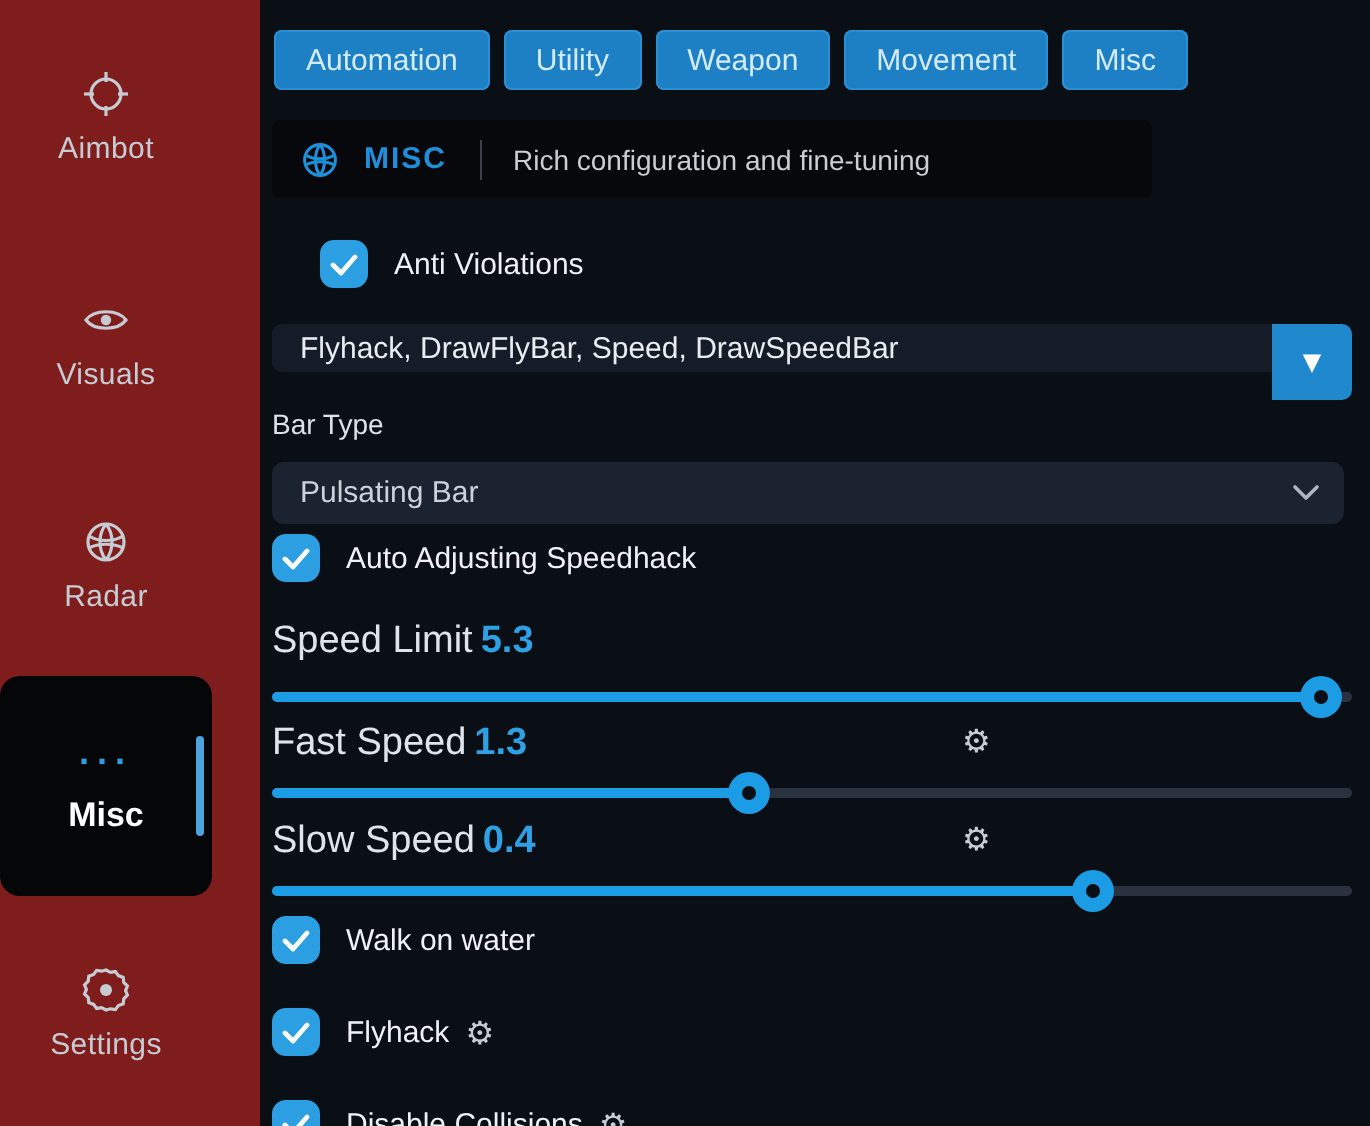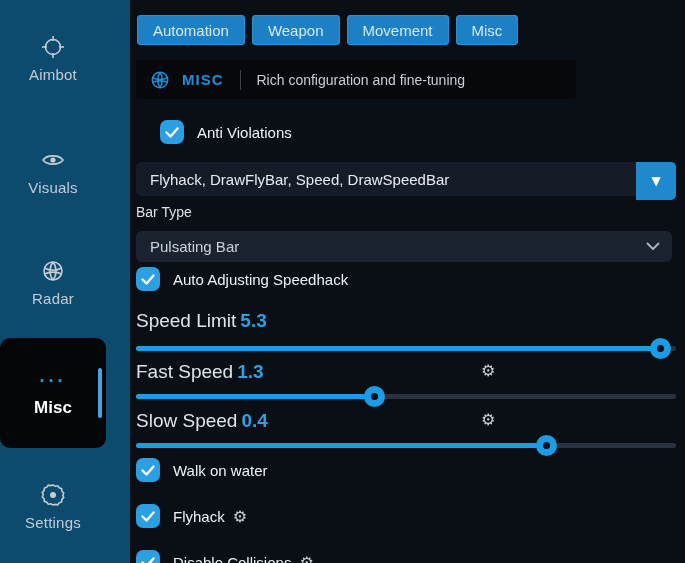--- a/index.html
+++ b/index.html
@@ -4,21 +4,21 @@
 <style>
   * { margin:0; padding:0; box-sizing:border-box; }
   html,body { background:#05070b; }
   .stage {
     position:relative; width:685px; height:563px; overflow:hidden;
     background:#0a0e15;
     font-family:"Liberation Sans", sans-serif;
     color:#e8edf2;
   }
   
-  .sidebar { position:absolute; left:0; top:0; width:130px; height:563px; background:#0c4a6e; }
+  .sidebar { position:absolute; left:0; top:0; width:130px; height:563px; background:#7f1d1d; }
   .side-item { position:absolute; left:0; width:106px; text-align:center; cursor:pointer; }
   .side-item .icn { display:block; margin:0 auto 6px auto; width:26px; height:26px; }
   .side-item .lbl { font-size:15px; color:#c6ccd4; letter-spacing:.2px; }
   .side-item svg { stroke:#c6ccd4; fill:none; stroke-width:1.6; }
   .misc-tile { position:absolute; left:0; top:338px; width:106px; height:110px; background:#050608; border-radius:10px; }
   .misc-dots { position:absolute; left:0; top:366px; width:106px; text-align:center; color:#2b9fe2; font-size:18px; font-weight:bold; letter-spacing:4px; }
   .misc-label { position:absolute; left:0; top:398px; width:106px; text-align:center; color:#ffffff; font-weight:bold; font-size:17px; }
   .misc-indicator { position:absolute; left:98px; top:368px; width:4px; height:50px; background:#4aa3dd; border-radius:2px; }
   
   .tabs { position:absolute; left:137px; top:15px; display:flex; gap:7px; }
@@ -32,21 +32,21 @@
   .banner .title { margin-left:12px; color:#1e8fd8; font-weight:bold; font-size:15px; letter-spacing:1px; }
   .banner .divider { margin-left:16px; width:1px; height:20px; background:#3a414b; }
   .banner .subtitle { margin-left:16px; color:#c9ced5; font-size:14px; }
   
   .check-row { position:absolute; left:136px; display:flex; align-items:center; cursor:pointer; }
   .checkbox { width:24px; height:24px; border-radius:7px; background:#2b9fe2;
               display:flex; align-items:center; justify-content:center; flex:0 0 auto; }
   .check-row .lbl { margin-left:13px; font-size:15px; color:#eef2f6; }
   .gear { margin-left:8px; font-family:"DejaVu Sans",sans-serif; font-size:16px; color:#c6ccd3; cursor:pointer; }
   
-  .multiselect { position:absolute; left:136px; top:162px; width:540px; height:34px; background:#151c27;
+  .multiselect { position:absolute; left:136px; top:162px; width:540px; height:24px; background:#151c27;
                  border-radius:5px; display:flex; align-items:center; cursor:pointer; }
   .multiselect .val { margin-left:14px; font-size:15px; color:#e9edf2; }
   .ms-btn { position:absolute; right:0; top:0; width:40px; height:38px; background:#2088cd;
             border:none; border-radius:0 5px 5px 0; color:#fff; font-size:12px; cursor:pointer;
             font-family:"DejaVu Sans",sans-serif; }
   .field-label { position:absolute; left:136px; font-size:14px; color:#dde2e8; }
   .select { position:absolute; left:136px; top:231px; width:536px; height:31px; background:#1b2330;
             border-radius:6px; display:flex; align-items:center; cursor:pointer; }
   .select .val { margin-left:14px; font-size:15px; color:#ccd2da; }
   .select .chev { position:absolute; right:12px; top:11px; }
@@ -108,20 +108,21 @@
       <svg class="icn" viewBox="0 0 26 26">
         <path d="M13 3 l2.2 1.2 2.5-.4 1.5 2 2.4.9 .3 2.5 1.8 1.8 -.9 2.3 .9 2.3 -1.8 1.8 -.3 2.5 -2.4.9 -1.5 2 -2.5-.4 L13 23 l-2.2-1.2 -2.5.4 -1.5-2 -2.4-.9 -.3-2.5 L2.3 15 l.9-2.3 -.9-2.3 1.8-1.8 .3-2.5 2.4-.9 1.5-2 2.5.4 Z"></path>
         <circle cx="13" cy="13" r="3" fill="#c6ccd4" stroke="none"></circle>
       </svg>
       <span class="lbl">Settings</span>
     </div>
   </div>
 
   <div class="tabs">
     <button class="tab">Automation</button>
+    <button class="tab">Utility</button>
     <button class="tab">Weapon</button>
     <button class="tab">Movement</button>
     <button class="tab">Misc</button>
   </div>
 
   <div class="banner">
     <svg class="globe" width="20" height="20" viewBox="0 0 26 26" style="stroke:#1e8fd8; fill:none; stroke-width:2;">
       <circle cx="13" cy="13" r="10"></circle>
       <path d="M4 10 C9 13, 17 13, 22 10"></path>
       <path d="M4 16 C9 13.5, 17 13.5, 22 16"></path>

